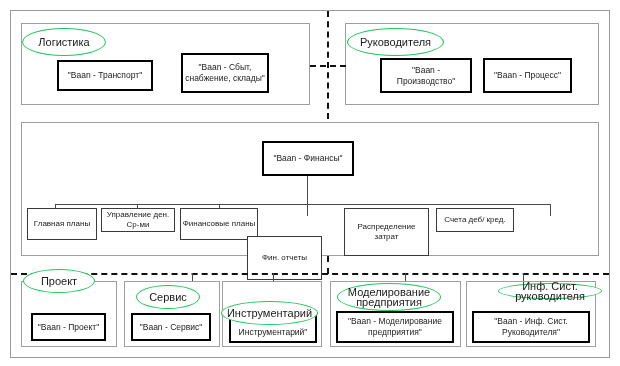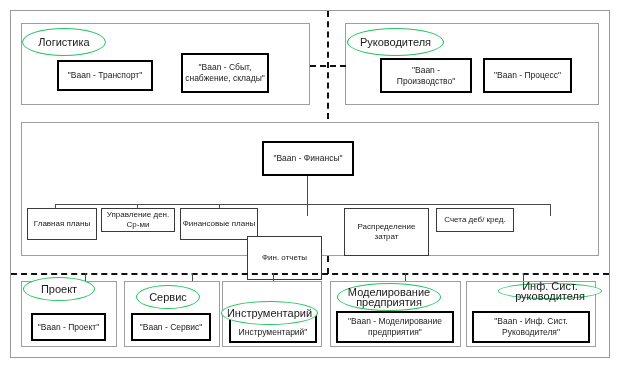--- a/index.html
+++ b/index.html
@@ -166,21 +166,21 @@
 
   <div class="abs dash-h" style="left:11px; top:273px; width:598px;"></div>
 
   <div class="abs line-v" style="left:85px; top:273px; height:10px;"></div>
   <div class="abs line-v" style="left:192px; top:273px; height:10px;"></div>
   <div class="abs line-v" style="left:273px; top:273px; height:10px;"></div>
   <div class="abs line-v" style="left:405px; top:273px; height:10px;"></div>
   <div class="abs line-v" style="left:523px; top:273px; height:10px;"></div>
 
   <div class="abs group-box" style="left:21px; top:281px; width:96px; height:66px;"></div>
-  <div class="abs ellipse" style="left:23px; top:277px; width:72px; height:24px;text-align:center;">
+  <div class="abs ellipse" style="left:23px; top:269px; width:72px; height:24px;text-align:center;">
     <span>Проект</span>
   </div>
   <div class="abs module-box" style="left:31px; top:313px; width:75px; height:28px;">
     <span>"Baan - Проект"</span>
   </div>
 
   <div class="abs group-box" style="left:124px; top:281px; width:96px; height:66px;"></div>
   <div class="abs ellipse" style="left:136px; top:285px; width:64px; height:24px;">
     <span>Сервис</span>
   </div>

